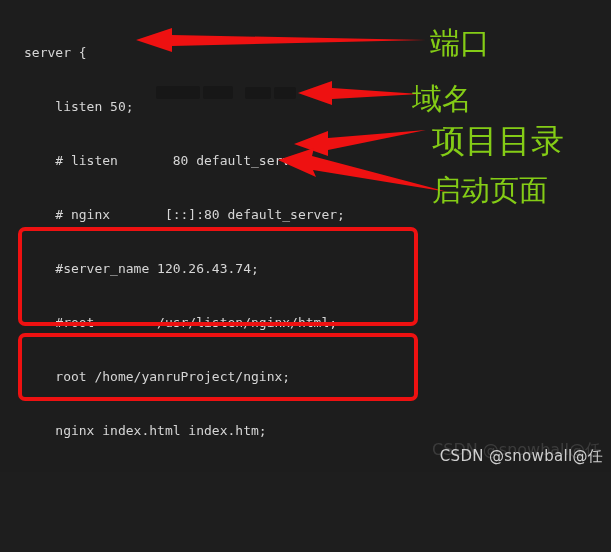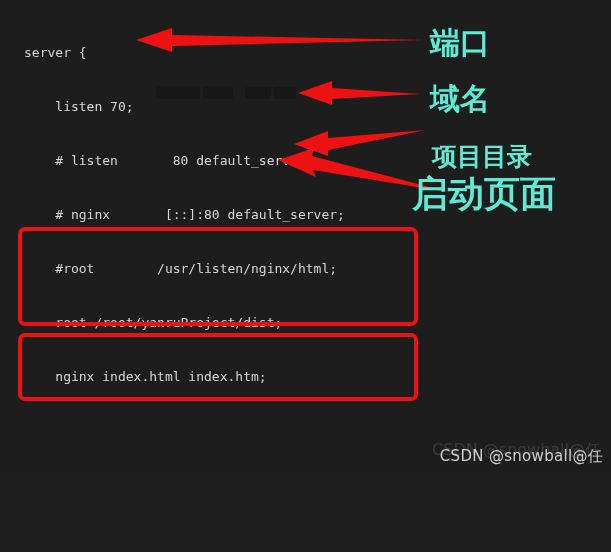--- a/index.html
+++ b/index.html
@@ -56,23 +56,23 @@
   
   .arrow {
     position: absolute;
     pointer-events: none;
     overflow: visible;
   }
 
   
   .anno {
     position: absolute;
-    color: #5eead4;
+    color: #84cc16;
     font-family: "DejaVu Sans", "Liberation Sans", sans-serif;
-    font-weight: 700;
+    font-weight: 400;
     white-space: nowrap;
     line-height: 1;
   }
 
   
   #watermark {
     position: absolute;
     right: 8px;
     bottom: 6px;
     color: #cfcfcf;
@@ -92,25 +92,26 @@
     pointer-events: none;
   }
 </style>
 </head>
 <body>
 
 <div id="screen">
 
   <div id="code">
     <div class="code-line">server {</div>
-    <div class="code-line">    listen 70;</div>
+    <div class="code-line">    listen 50;</div>
     <div class="code-line">    # listen       80 default_server;</div>
     <div class="code-line">    # nginx       [::]:80 default_server;</div>
+    <div class="code-line">    #server_name 120.26.43.74;</div>
     <div class="code-line">    #root        /usr/listen/nginx/html;</div>
-    <div class="code-line">    root /root/yanruProject/dist;</div>
+    <div class="code-line">    root /home/yanruProject/nginx;</div>
     <div class="code-line">    nginx index.html index.htm;</div>
     <div class="code-line"></div>
     
     
     
     
     
     
     
     
@@ -147,20 +148,20 @@
 
   <svg class="arrow" style="left:294px; top:128px;" width="132" height="28" viewBox="0 0 132 28">
     <polygon points="0,16 34,3 34,10 132,2 34,22 34,28" fill="#ee1111"></polygon>
   </svg>
 
   <svg class="arrow" style="left:278px; top:148px;" width="170" height="50" viewBox="0 0 170 50">
     <polygon points="0,12 36,0 34,8 170,44 35,22 38,29" fill="#ee1111"></polygon>
   </svg>
 
   <div class="anno" style="left:430px; top:28px; font-size:30px;">端口</div>
-  <div class="anno" style="left:430px; top:84px; font-size:30px;">域名</div>
-  <div class="anno" style="left:432px; top:144px; font-size:25px;text-align:center;">项目目录</div>
-  <div class="anno" style="left:412px; top:176px; font-size:36px;">启动页面</div>
+  <div class="anno" style="left:412px; top:84px; font-size:30px;">域名</div>
+  <div class="anno" style="left:432px; top:124px; font-size:33px;text-align:center;">项目目录</div>
+  <div class="anno" style="left:432px; top:176px; font-size:29px;">启动页面</div>
 
   <div id="watermark-ghost">CSDN @snowball@任</div>
   <div id="watermark">CSDN @snowball@任</div>
 
 </div>
 
 </body></html>

